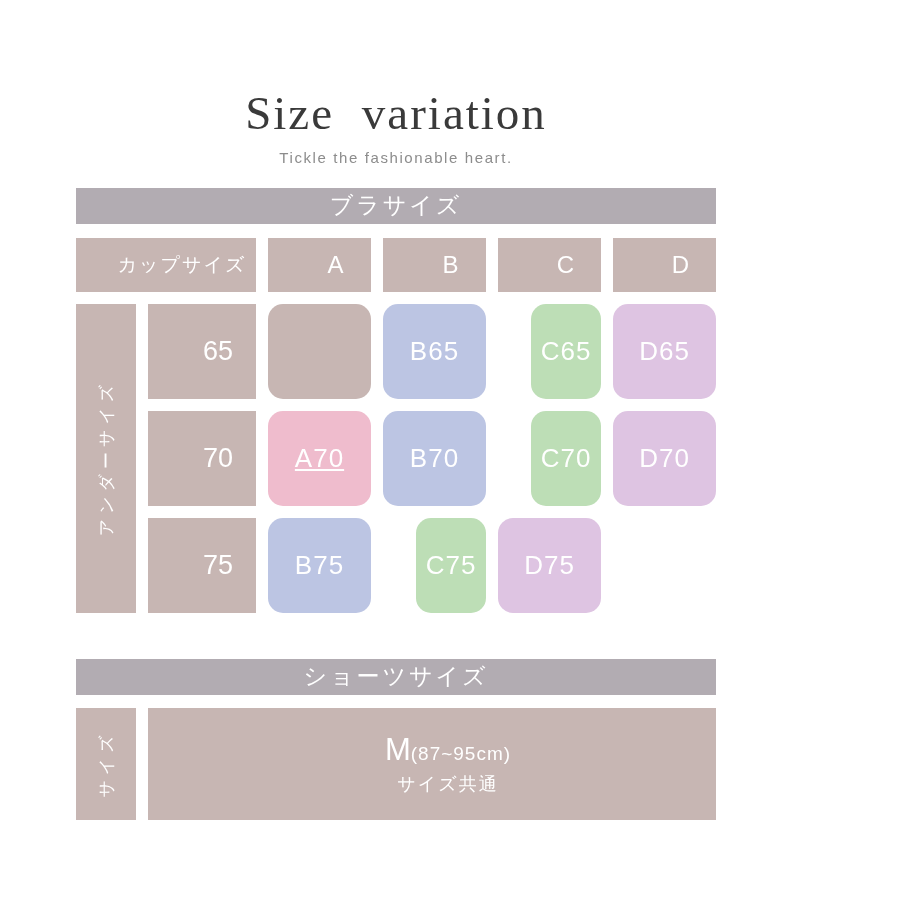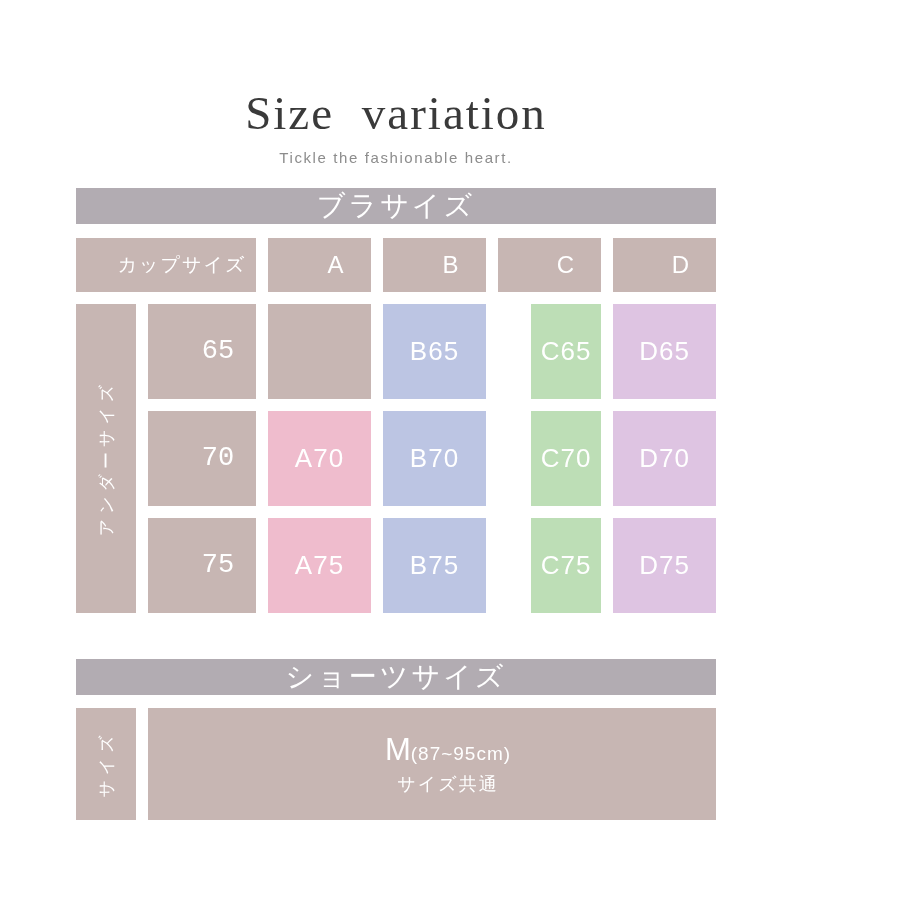--- a/index.html
+++ b/index.html
@@ -42,42 +42,42 @@
   }
 
   
   .bar {
     height: 36px;
     display: flex;
     align-items: center;
     justify-content: center;
     background: var(--bar-gray, #b2acb2);
     color: var(--text-white, #ffffff);
-    font-size: 28px;
+    font-size: 23px;
     letter-spacing: 3px;
   }
   .bra-section { margin-top: 22px; }
   .shorts-section { margin-top: 46px; border-radius: 31px; }
 
   
   .bra-grid {
     margin-top: 14px;
     display: grid;
     grid-template-columns: 60px 108px 103px 103px 103px 103px;
     grid-template-rows: 54px 95px 95px 95px;
     gap: 12px;
   }
   .cell {
     display: flex;
     align-items: center;
     justify-content: center;
     color: var(--text-white, #ffffff);
   }
   .taupe { background: var(--taupe, #c7b6b3); padding-left: 32px; }
-  .ca { background: var(--cup-a-pink, #efbccd); }
+  .ca { background: var(--cup-a-pink, #efbccd); text-decoration: underline; }
   .cb { background: var(--cup-b-blue, #bcc5e3); }
   .cc { background: var(--cup-c-green, #bddeb6); margin-left: 33px; }
   .cd { background: var(--cup-d-purple, #dec4e2); }
 
   .cup-label-cell {
     grid-column: 1 / 3;
     font-size: 19px;
     letter-spacing: 2px;
   }
   .cup-head { font-size: 24px; }
@@ -90,22 +90,22 @@
   .shorts-vlabel .vtext {
     position: absolute;
     top: 50%;
     left: 50%;
     transform: translate(-50%, -50%) rotate(-90deg);
     white-space: nowrap;
     font-size: 17px;
     letter-spacing: 5px;
     color: var(--text-white, #ffffff);
   }
-  .under-cell { font-size: 27px; font-family: Liberation Mono, monospace; }
-  .data-cell { font-size: 26px; letter-spacing: 1px; }
+  .under-cell { font-size: 27px; }
+  .data-cell { font-size: 26px; letter-spacing: 1px; border-radius: 15px; }
 
   
   .shorts-grid {
     margin-top: 13px;
     display: grid;
     grid-template-columns: 60px 568px;
     grid-template-rows: 112px;
     gap: 12px;
   }
   .shorts-vlabel { position: relative; }
@@ -151,21 +151,20 @@
         <div class="cell cc data-cell">C65</div>
         <div class="cell cd data-cell">D65</div>
 
         <div class="cell taupe under-cell">70</div>
         <div class="cell ca data-cell">A70</div>
         <div class="cell cb data-cell">B70</div>
         <div class="cell cc data-cell">C70</div>
         <div class="cell cd data-cell">D70</div>
 
         <div class="cell taupe under-cell">75</div>
-        <div class="cell ca data-cell">A75</div>
         <div class="cell cb data-cell">B75</div>
         <div class="cell cc data-cell">C75</div>
         <div class="cell cd data-cell">D75</div>
       </div>
     </div>
 
     <div class="shorts-section">
       <div class="bar">ショーツサイズ</div>
 
       <div class="shorts-grid">

